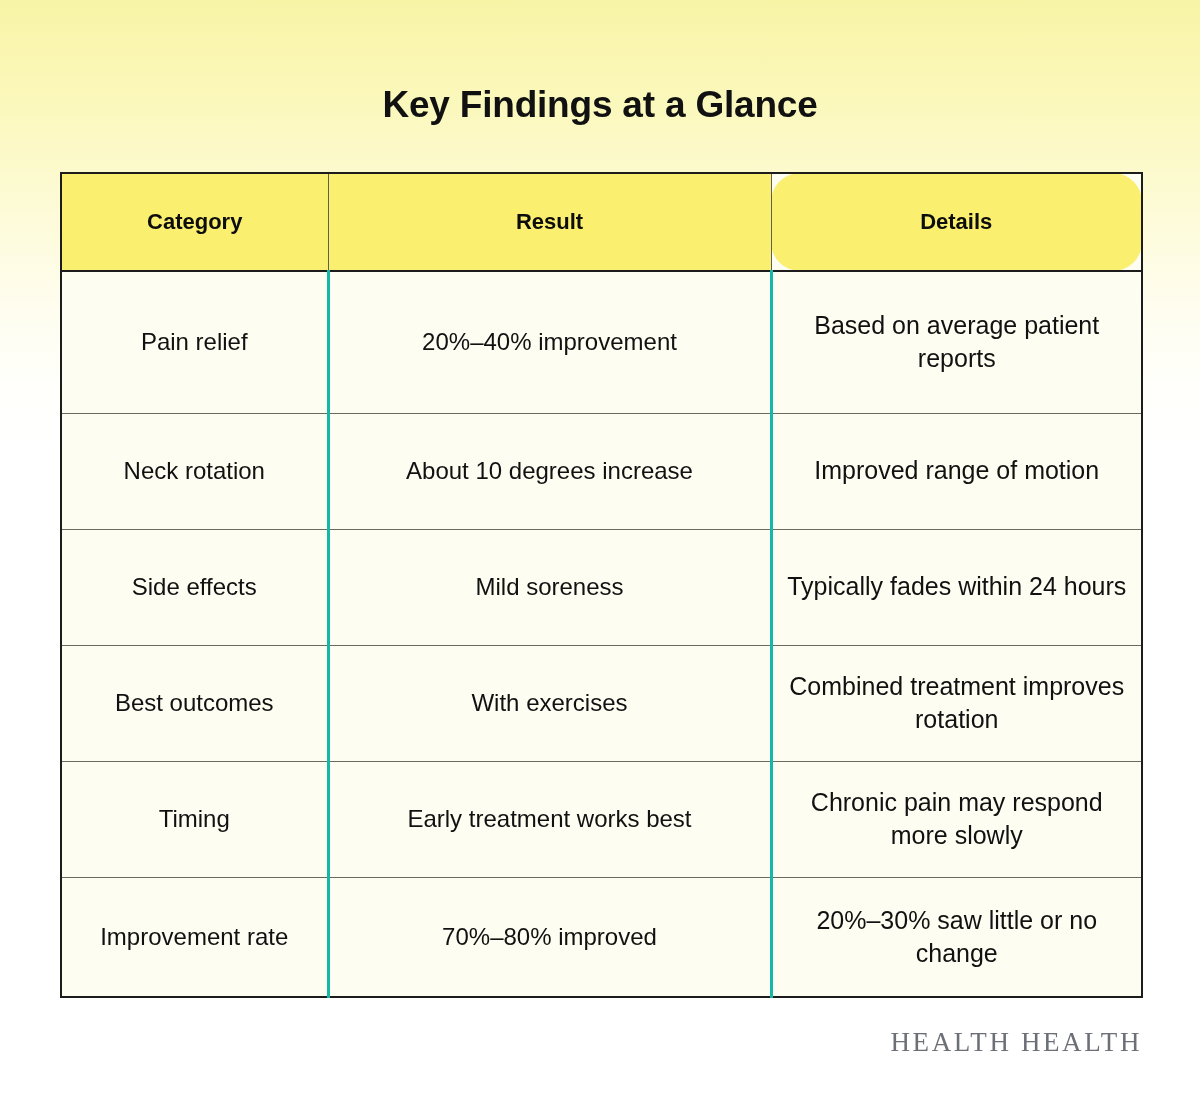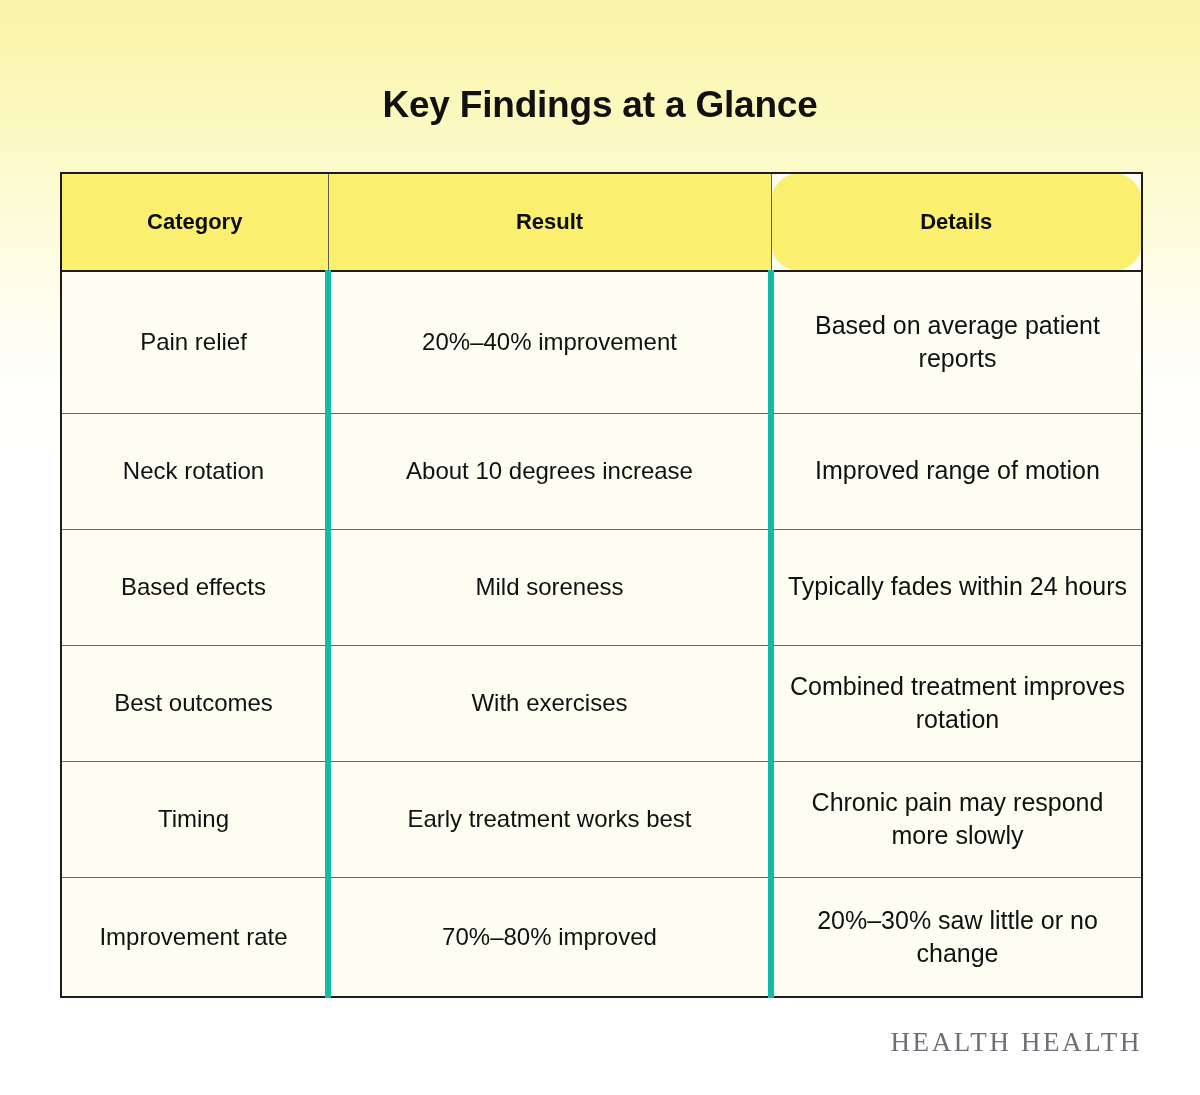--- a/index.html
+++ b/index.html
@@ -80,21 +80,21 @@
   table.findings tbody td {
     background: #fdfdf2;
     height: 116px;
     font-family: "Liberation Sans", sans-serif;
     font-weight: 400;
     font-size: 24px;
     line-height: 1.33;
     color: #111111;
     text-align: center;
     vertical-align: middle;
-    border-right: 6px solid #14b8a6;
+    border-right: 3px solid #14b8a6;
     border-bottom: 1px solid #6a6a62;
     padding: 6px 10px;
     box-sizing: border-box;
   }
   table.findings tbody td:last-child { border-right: none; }
   table.findings tbody tr:first-child td { height: 142px; }
   table.findings tbody tr:last-child td  { border-bottom: none; height: 120px; }
 
   table.findings tbody td.details-cell {
     font-size: 25px;
@@ -138,21 +138,21 @@
           <td>Pain relief</td>
           <td>20%–40% improvement</td>
           <td class="details-cell">Based on average patient reports</td>
         </tr>
         <tr>
           <td>Neck rotation</td>
           <td>About 10 degrees increase</td>
           <td class="details-cell">Improved range of motion</td>
         </tr>
         <tr>
-          <td>Based effects</td>
+          <td>Side effects</td>
           <td>Mild soreness</td>
           <td class="details-cell">Typically fades within 24 hours</td>
         </tr>
         <tr>
           <td>Best outcomes</td>
           <td>With exercises</td>
           <td class="details-cell">Combined treatment improves rotation</td>
         </tr>
         <tr>
           <td>Timing</td>

